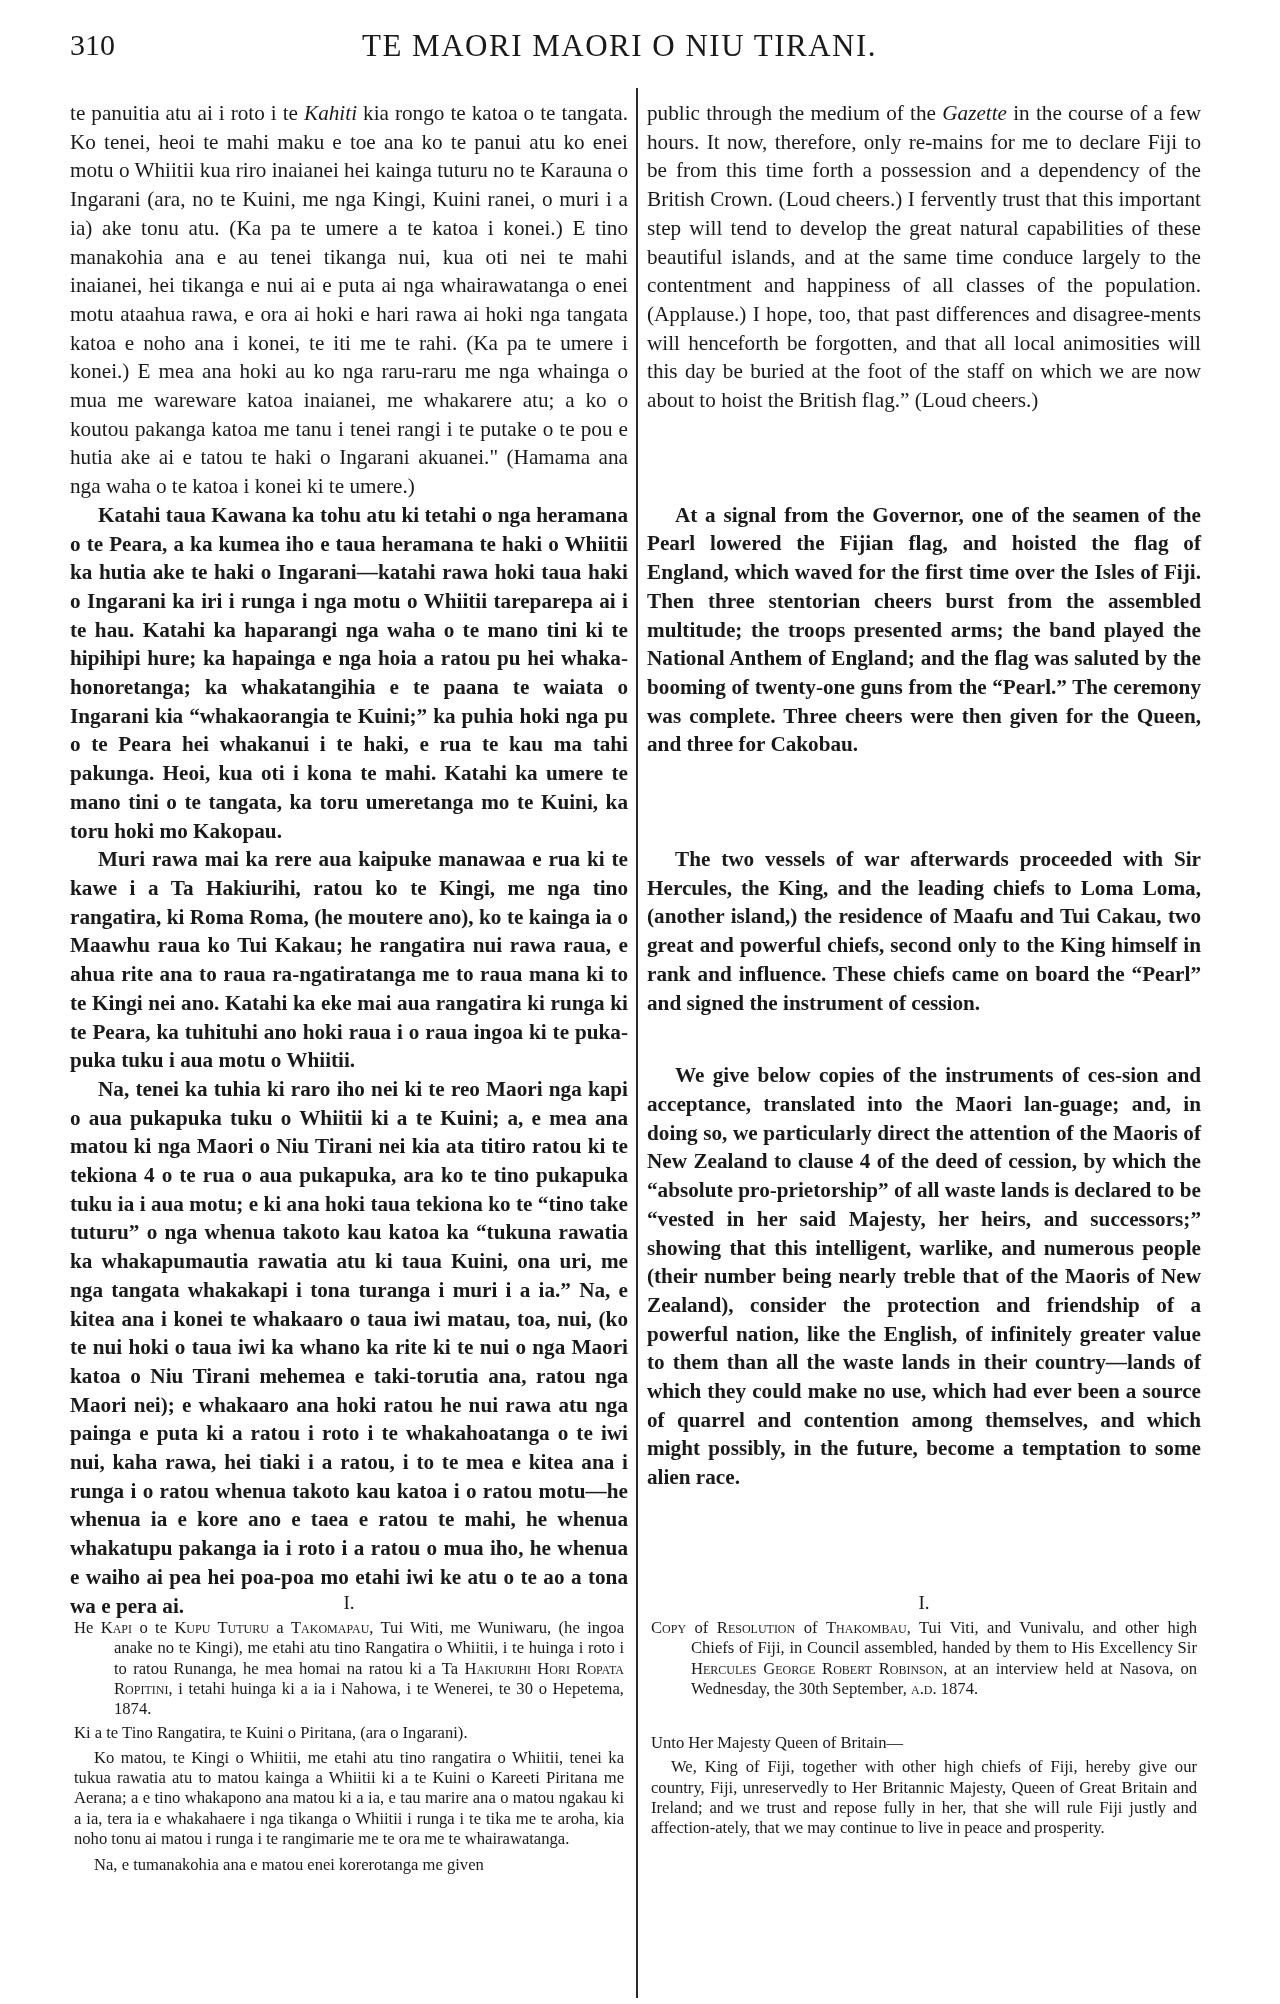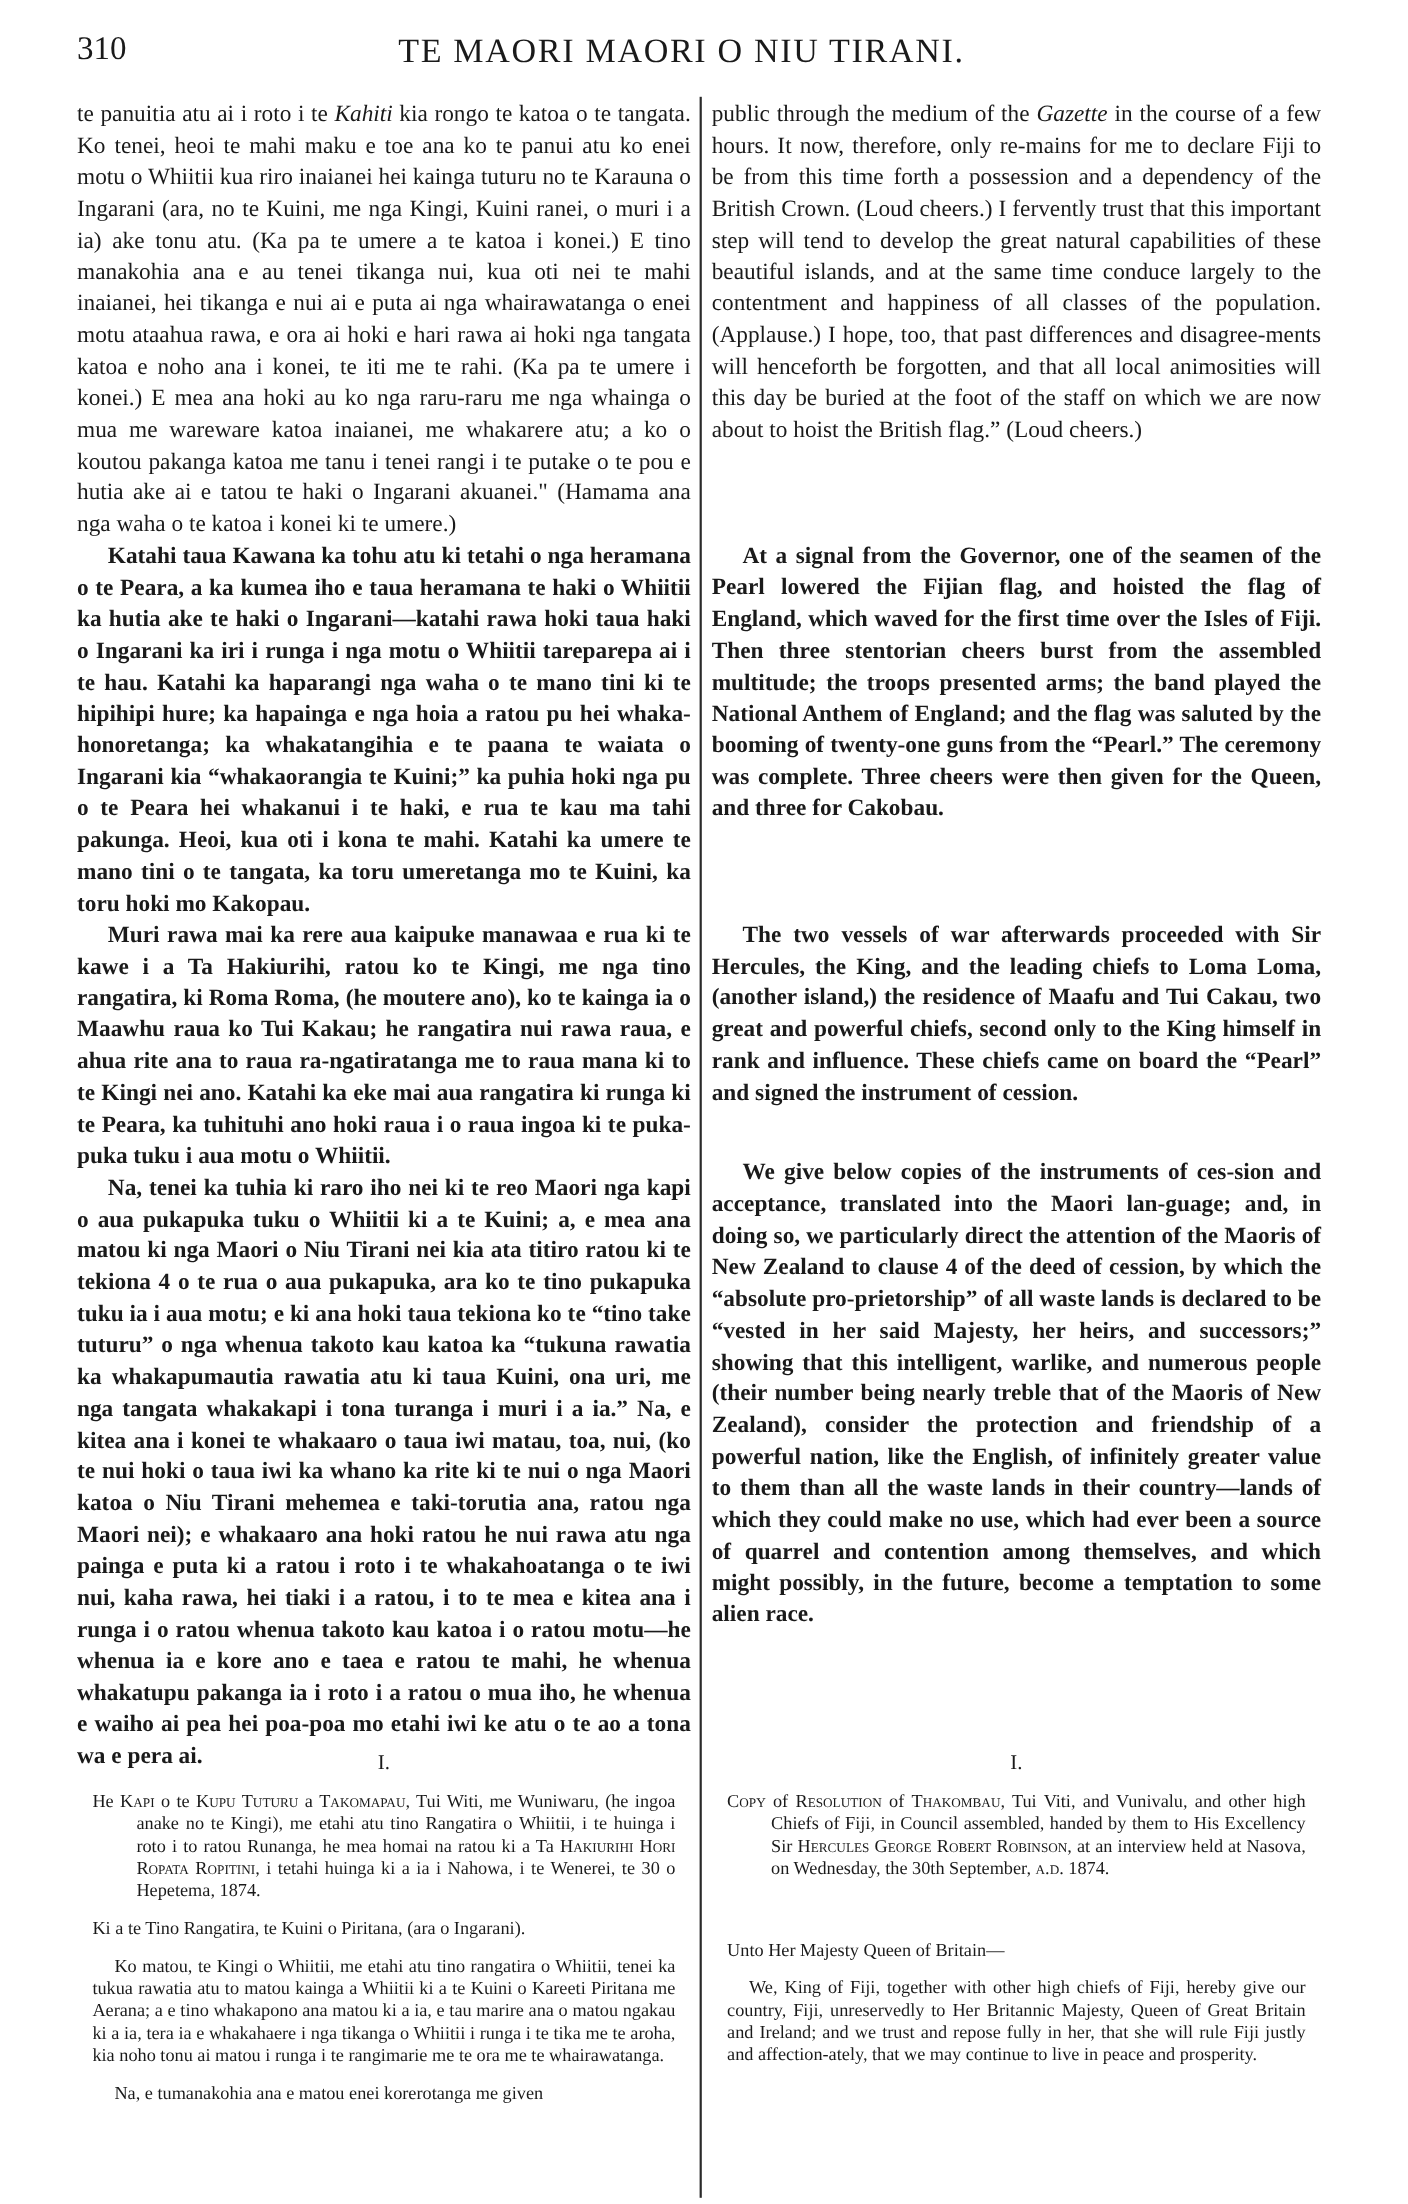--- a/index.html
+++ b/index.html
@@ -14,41 +14,41 @@
   }
   .running-title {
     position: absolute; left: 362px; top: 28px;
     font-size: 31px; letter-spacing: 1.5px;
   }
   .divider {
     position: absolute; left: 636px; top: 88px; width: 2px; height: 1910px;
     background: #2a2a2a;
   }
   .col {
-    position: absolute; top: 89px;
+    position: absolute; top: 99px;
   }
   .col-left { left: 70px; width: 558px; }
   .col-right { left: 647px; width: 554px; }
 
   .body-text {
     font-size: 21.2px; line-height: 28.7px; text-align: justify;
     hyphens: manual;
   }
   .body-text p { margin: 0; text-indent: 0; }
   .body-text p.indent { text-indent: 28px; font-weight: bold; }
   .gap-3 { height: 86px; }
   .gap-15 { height: 44px; }
 
   .section-heading {
     text-align: center; font-size: 19px; line-height: 22px; margin: 0;
   }
   .small-text {
     font-size: 16.6px; line-height: 20.3px; text-align: justify;
   }
-  .small-text p { margin: 14px; }
+  .small-text p { margin: 4px; }
   .small-text .hanging { padding-left: 40px; text-indent: -40px; }
   .small-text .indent { text-indent: 20px; }
   .sc { font-variant: small-caps; }
   em { font-style: italic; }
 
   .left-smallblock { position: absolute; left: 70px; top: 1592px; width: 558px; }
   .right-smallblock { position: absolute; left: 647px; top: 1592px; width: 554px; }
   .small-gap { height: 26px; }
   .small-gap-big { height: 40px; }
   .final-line { text-indent: 20px; }

